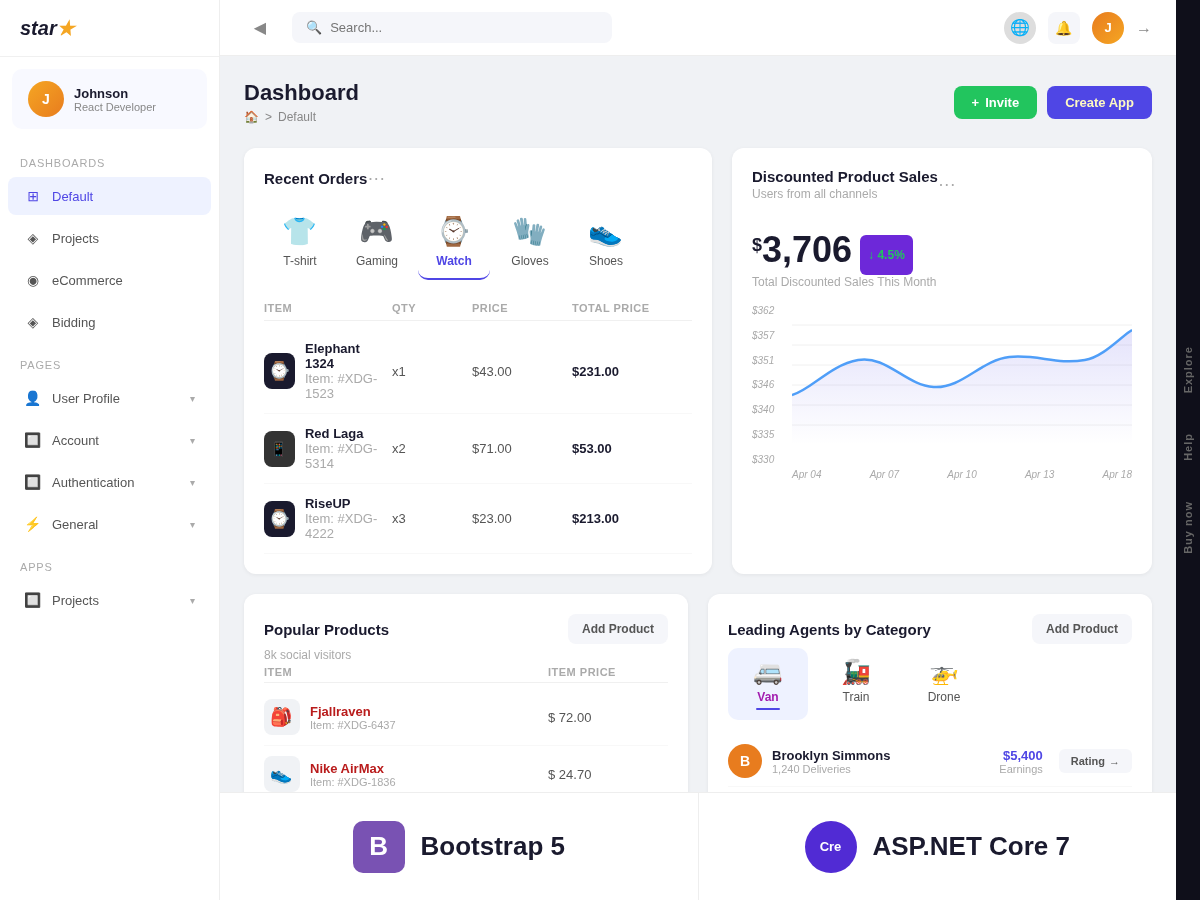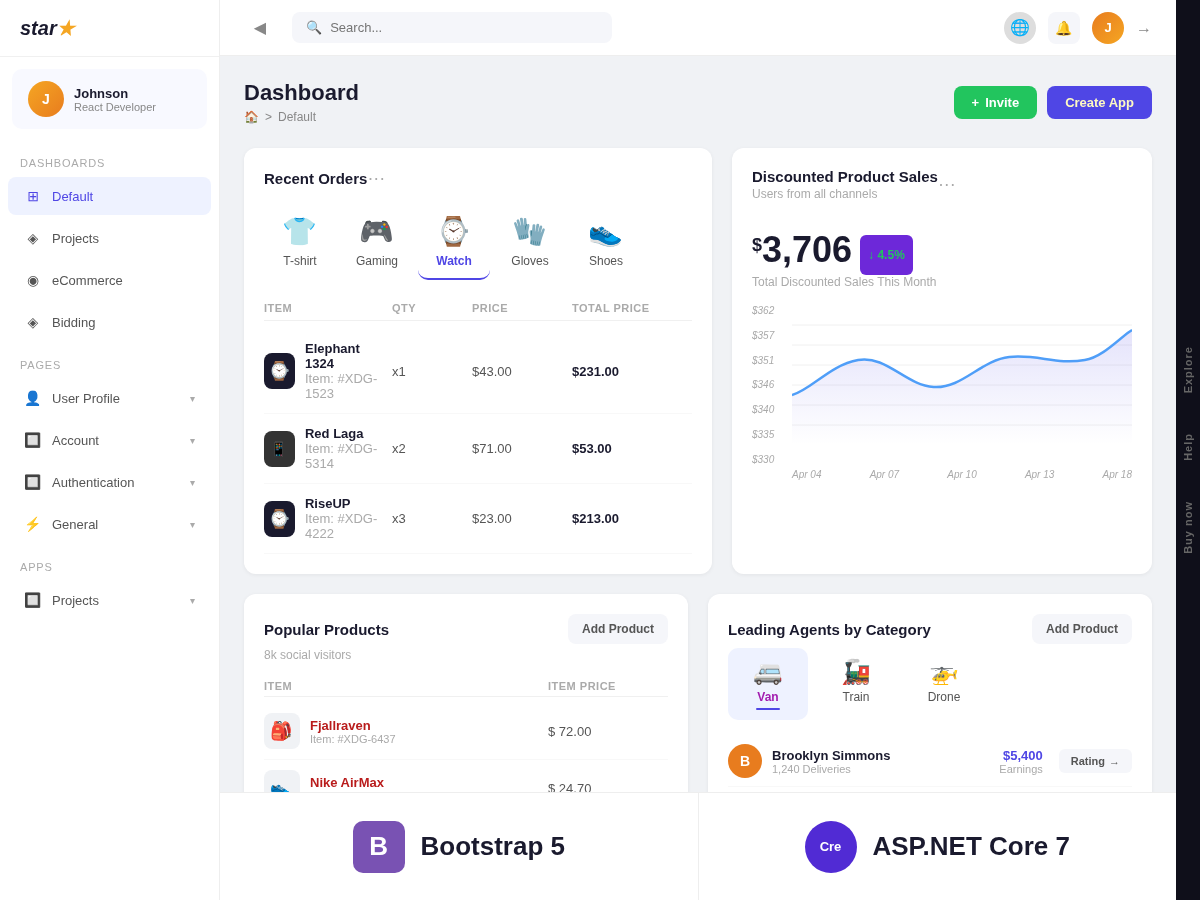--- a/index.html
+++ b/index.html
@@ -93,21 +93,21 @@
     .chart-area { margin-left: 40px; height: 100%; }
     .chart-svg { width: 100%; height: 140px; }
     .chart-labels-x { display: flex; justify-content: space-between; margin-left: 40px; margin-top: 4px; }
     .chart-label-x { font-size: 10px; color: #aaa; }
 
     
     .bottom-grid { display: grid; grid-template-columns: 1fr 1fr; gap: 20px; }
 
     
     .products-header { display: flex; align-items: center; justify-content: space-between; margin-bottom: 4px; }
-    .products-subtitle { font-size: 12px; color: #aaa; margin-bottom: 14px; }
+    .products-subtitle { font-size: 12px; color: #aaa; }
     .btn-add-product { background: #f5f6fa; border: none; border-radius: 8px; padding: 8px 14px; font-size: 12px; font-weight: 600; color: #555; cursor: pointer; }
     .products-table-header { display: grid; grid-template-columns: 1fr 120px; padding: 4px 0; border-bottom: 1px solid #f0f0f0; margin-bottom: 6px; }
     .products-row { display: grid; grid-template-columns: 1fr 120px; padding: 10px 0; border-bottom: 1px solid #f8f8f8; align-items: center; }
     .product-item-info { display: flex; align-items: center; gap: 10px; }
     .product-img { width: 36px; height: 36px; border-radius: 8px; background: #f0f2f5; display: flex; align-items: center; justify-content: center; font-size: 18px; }
     .product-name { font-size: 13px; font-weight: 600; color: #b91c1c; }
     .product-id { font-size: 11px; color: #aaa; }
     .product-price { font-size: 13px; color: #555; }
 
     

